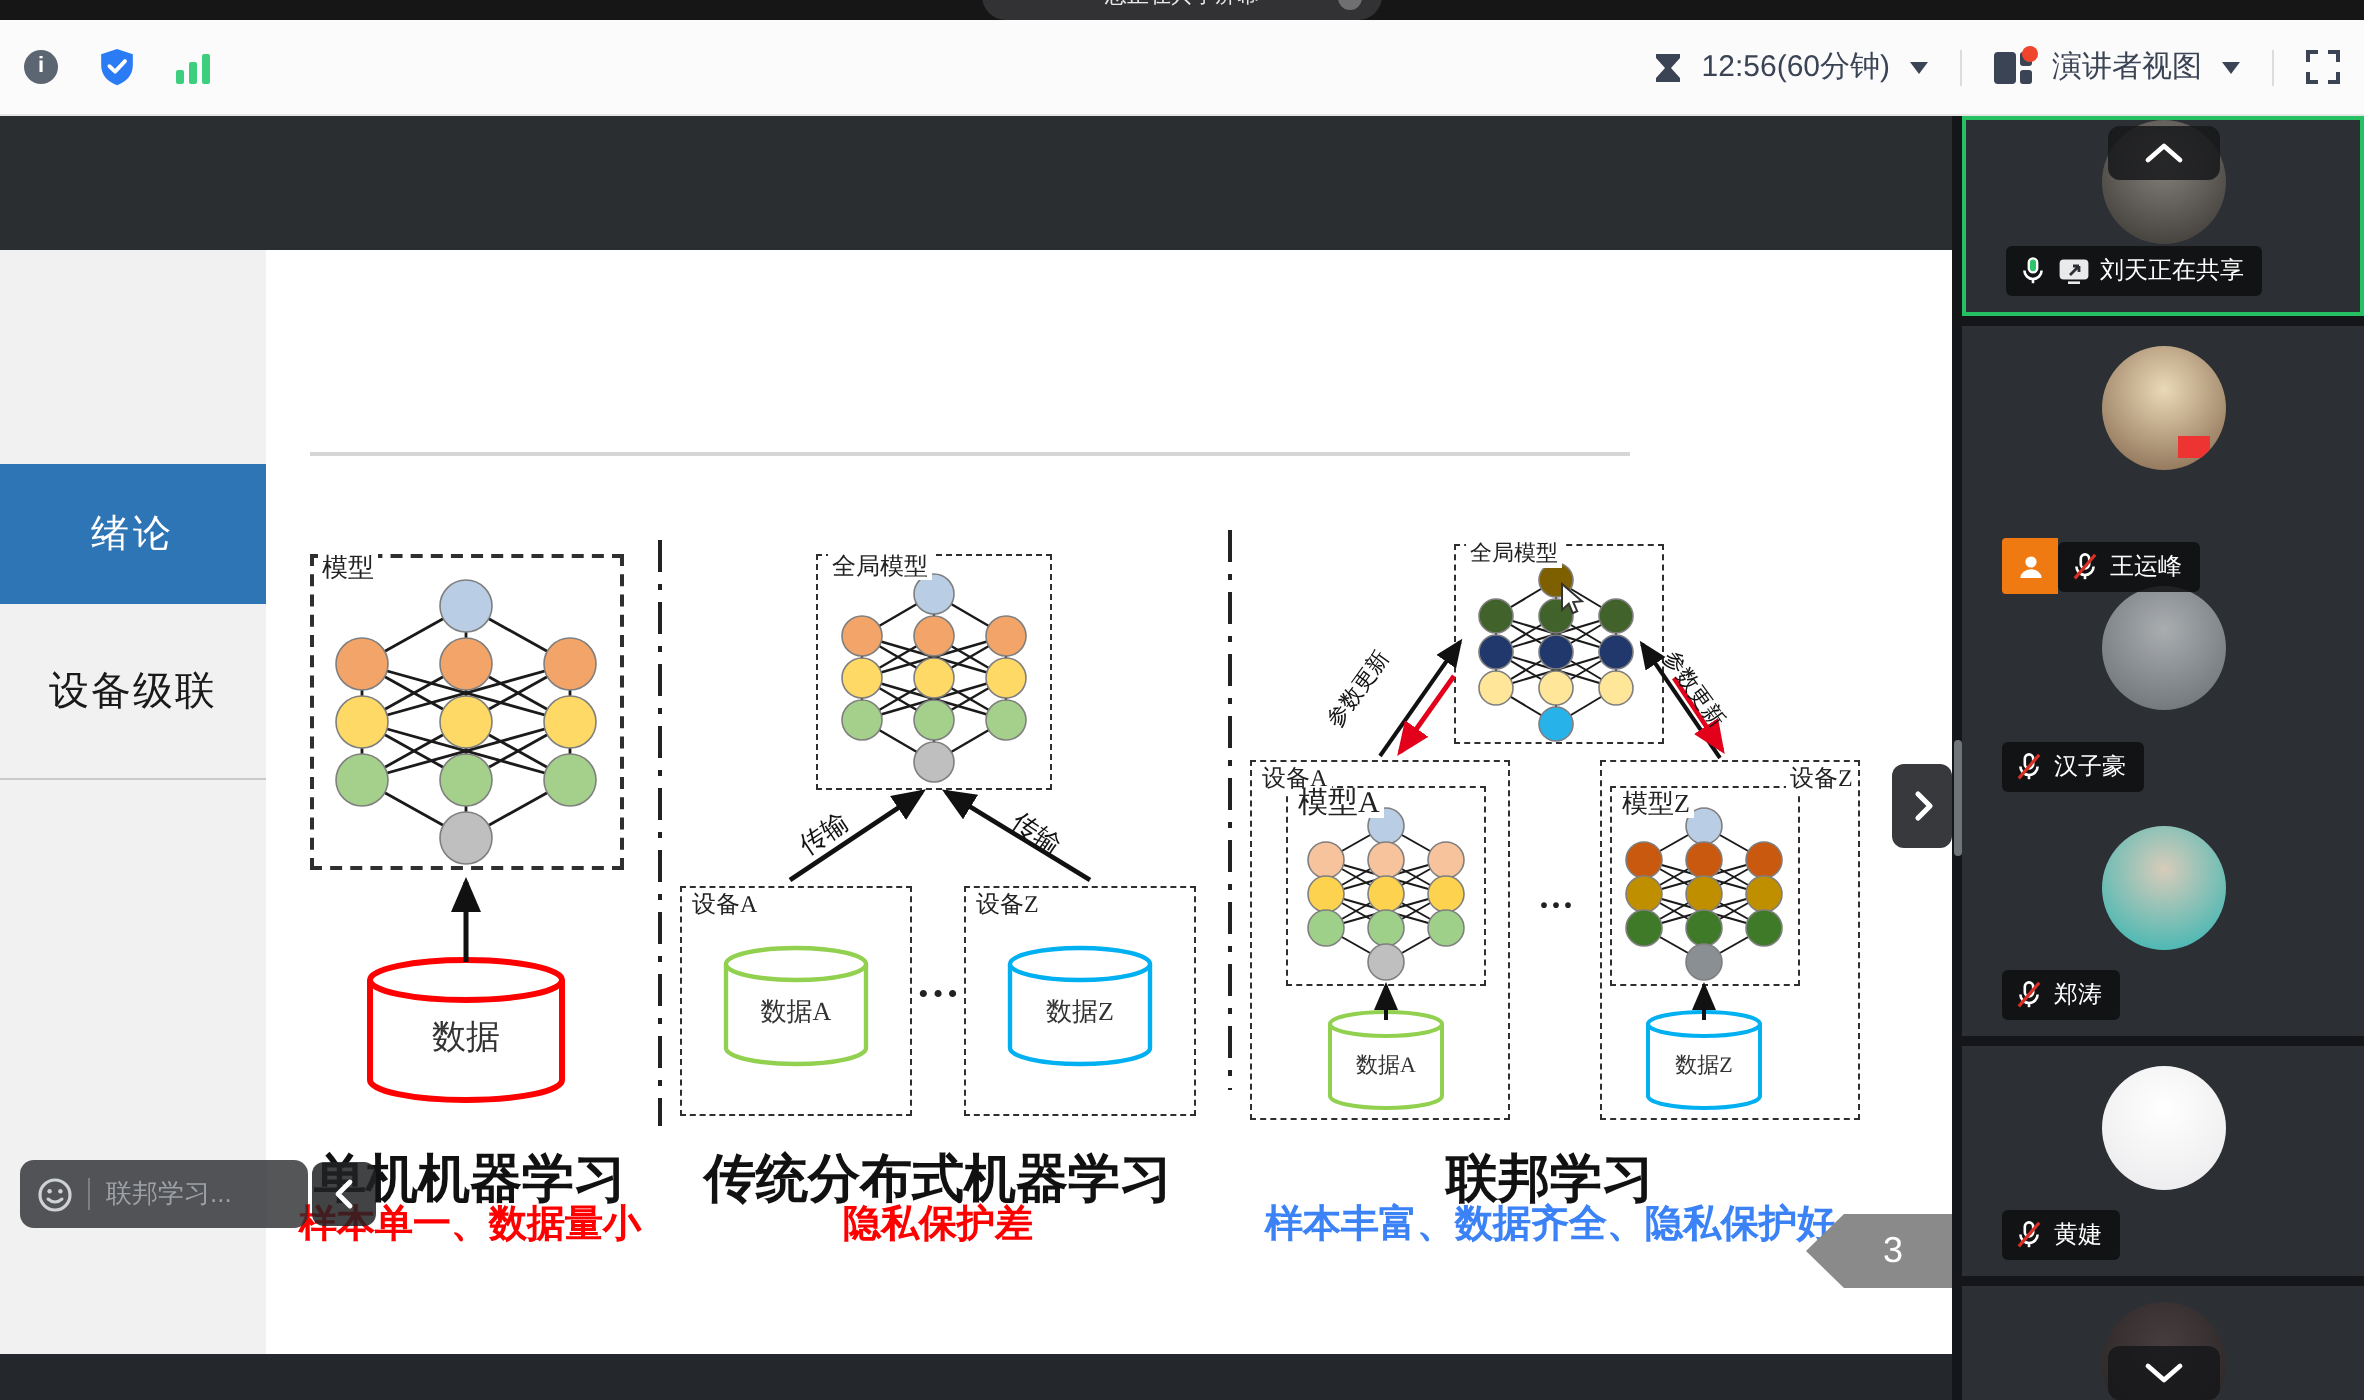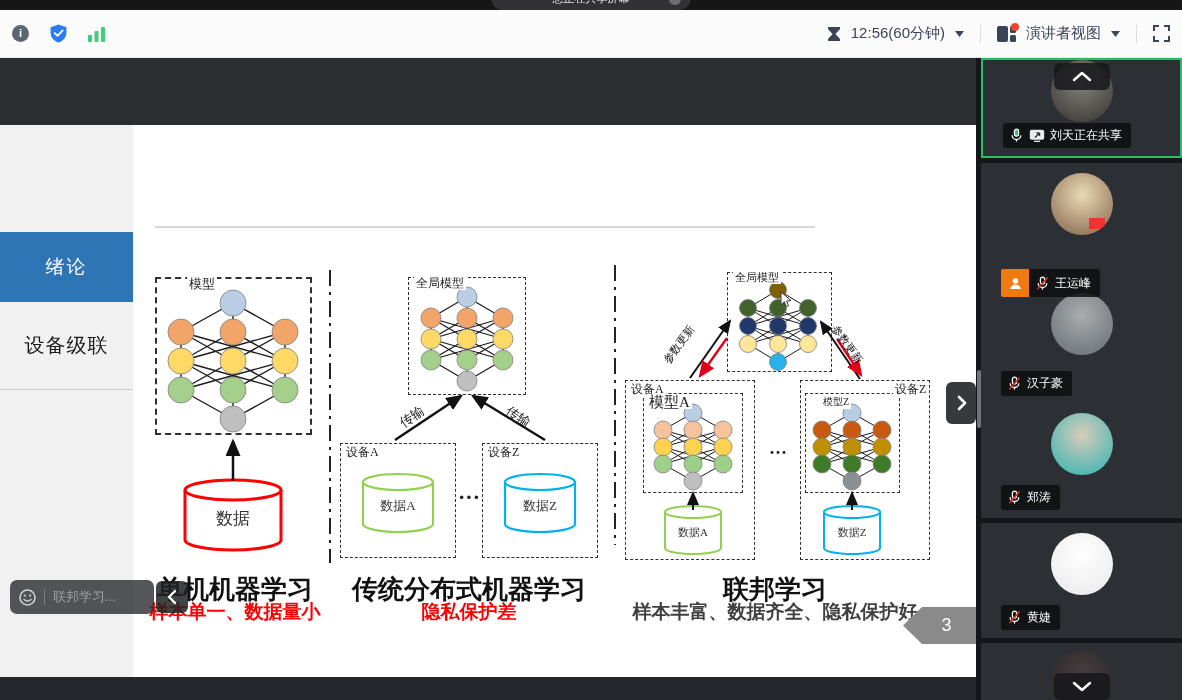--- a/index.html
+++ b/index.html
@@ -86,21 +86,21 @@
   
   .sidebar { position:absolute; left:976px; top:58px; width:206px; height:642px; background:#141619;
              overflow:hidden; }
   .scrollbar-handle { position:absolute; left:1px; top:312px; width:4px; height:58px; border-radius:2px;
                       background:#70757a; z-index:30; }
   .tile { position:absolute; left:5px; width:201px; background:#2c2f33; overflow:hidden; }
   .tile.active { border:2px solid #25c061; }
   .avatar { position:absolute; left:50%; transform:translateX(-50%); border-radius:50%;
             overflow:hidden; }
   .flag { position:absolute; right:8px; bottom:6px; width:16px; height:11px; background:#e33; }
-  .badge-row { position:absolute; left:3px; bottom:8px; display:flex; z-index:5;padding-left:17px; }
+  .badge-row { position:absolute; left:3px; bottom:8px; display:flex; align-items:center; z-index:5;padding-left:17px; }
   .host-badge { width:28px; height:28px; background:#f07a12; display:flex; align-items:center;
                 justify-content:center; border-radius:2px 0 0 2px; }
   .name-badge { background:rgba(13,14,15,.85); border-radius:3px; padding:4px 9px 4px 6px;
                 display:flex; align-items:center; gap:5px; color:#fff; font-size:12px;
                 white-space:nowrap; }
   .scroll-btn { position:absolute; left:50%; transform:translateX(-50%); width:56px; height:27px;
                 border-radius:6px; background:rgba(22,24,26,.85); display:flex; align-items:center;
                 justify-content:center; z-index:6; }
 </style>
 </head>
@@ -378,50 +378,50 @@
           <line x1="262" y1="315" x2="328" y2="271" stroke="#111" stroke-width="2.4" marker-end="url(#mb)"></line>
           <line x1="412" y1="315" x2="340" y2="271" stroke="#111" stroke-width="2.4" marker-end="url(#mb)"></line>
           <line x1="557" y1="253" x2="597" y2="196" stroke="#111" stroke-width="2" marker-end="url(#mb)"></line>
           <line x1="594" y1="213" x2="567" y2="251" stroke="#e2001a" stroke-width="2.4" marker-end="url(#mr)"></line>
           <line x1="727" y1="254" x2="688" y2="197" stroke="#111" stroke-width="2" marker-end="url(#mb)"></line>
           <line x1="704" y1="214" x2="728" y2="250" stroke="#e2001a" stroke-width="2.4" marker-end="url(#mr)"></line>
           <line x1="560" y1="385" x2="560" y2="368" stroke="#111" stroke-width="2" marker-end="url(#mb)"></line>
           <line x1="719" y1="385" x2="719" y2="368" stroke="#111" stroke-width="2" marker-end="url(#mb)"></line>
         </svg>
 
-      <div class="box-label" style="left:26px; top:152px; font-size:13px;margin-left:28px;">模型</div>
+      <div class="box-label" style="left:26px; top:152px; font-size:13px;">模型</div>
       <div class="box-label" style="left:281px; top:151px;">全局模型</div>
       <div class="box-label" style="left:211px; top:320px;">设备A</div>
       <div class="box-label" style="left:353px; top:320px;">设备Z</div>
       <div class="box-label" style="left:600px; top:145px; font-size:11px;">全局模型</div>
       <div class="box-label" style="left:496px; top:257px;">设备A</div>
       <div class="box-label" style="left:760px; top:257px;">设备Z</div>
       <div class="box-label" style="left:514px; top:270px; font-size:15px;">模型A</div>
-      <div class="box-label" style="left:676px; top:270px; font-size:10px;margin-left:12px;">模型Z</div>
+      <div class="box-label" style="left:676px; top:270px; font-size:13px;">模型Z</div>
 
       <div class="cyl-label" style="left:100px; top:382px; font-size:17px;">数据</div>
       <div class="cyl-label" style="left:265px; top:372px; font-size:13px;">数据A</div>
       <div class="cyl-label" style="left:407px; top:372px; font-size:13px;">数据Z</div>
       <div class="cyl-label" style="left:560px; top:400px; font-size:11px;">数据A</div>
       <div class="cyl-label" style="left:719px; top:400px; font-size:11px;">数据Z</div>
 
       <div class="rot-label" style="left:266px; top:283px; font-size:13px; transform:rotate(-34deg);">传输</div>
       <div class="rot-label" style="left:372px; top:283px; font-size:13px; transform:rotate(34deg);">传输</div>
       <div class="rot-label" style="left:524px; top:212px; font-size:11px; transform:rotate(-54deg);">参数更新</div>
       <div class="rot-label" style="left:692px; top:212px; font-size:11px; transform:rotate(54deg);">参数更新</div>
 
       <div class="dots" style="left:336px; top:372px; font-size:22px;">···</div>
       <div class="dots" style="left:645px; top:328px; font-size:18px;">···</div>
 
       <div class="cap" style="left:102px; top:447px;">单机机器学习</div>
       <div class="note" style="left:102px; top:474px; color:#ff0000;">样本单一、数据量小</div>
       <div class="cap" style="left:336px; top:447px;">传统分布式机器学习</div>
       <div class="note" style="left:336px; top:474px; color:#ff0000;">隐私保护差</div>
       <div class="cap" style="left:642px; top:447px;">联邦学习</div>
-      <div class="note" style="left:642px; top:474px; color:#404040;">样本丰富、数据齐全、隐私保护好</div>
+      <div class="note" style="left:642px; top:474px; color:#3b82f6;">样本丰富、数据齐全、隐私保护好</div>
 
       <div class="page-arrow">
         <span>3</span>
       </div>
 
       <svg style="position:absolute; left:646px; top:166px; z-index:6;" width="14" height="18" viewBox="0 0 14 18">
         <path d="M2 1 L2 14 L5.4 10.8 L7.4 15.6 L9.6 14.6 L7.6 10 L12 9.6 Z" fill="#fff" stroke="#333" stroke-width="1"></path>
       </svg>
     </div>
 

